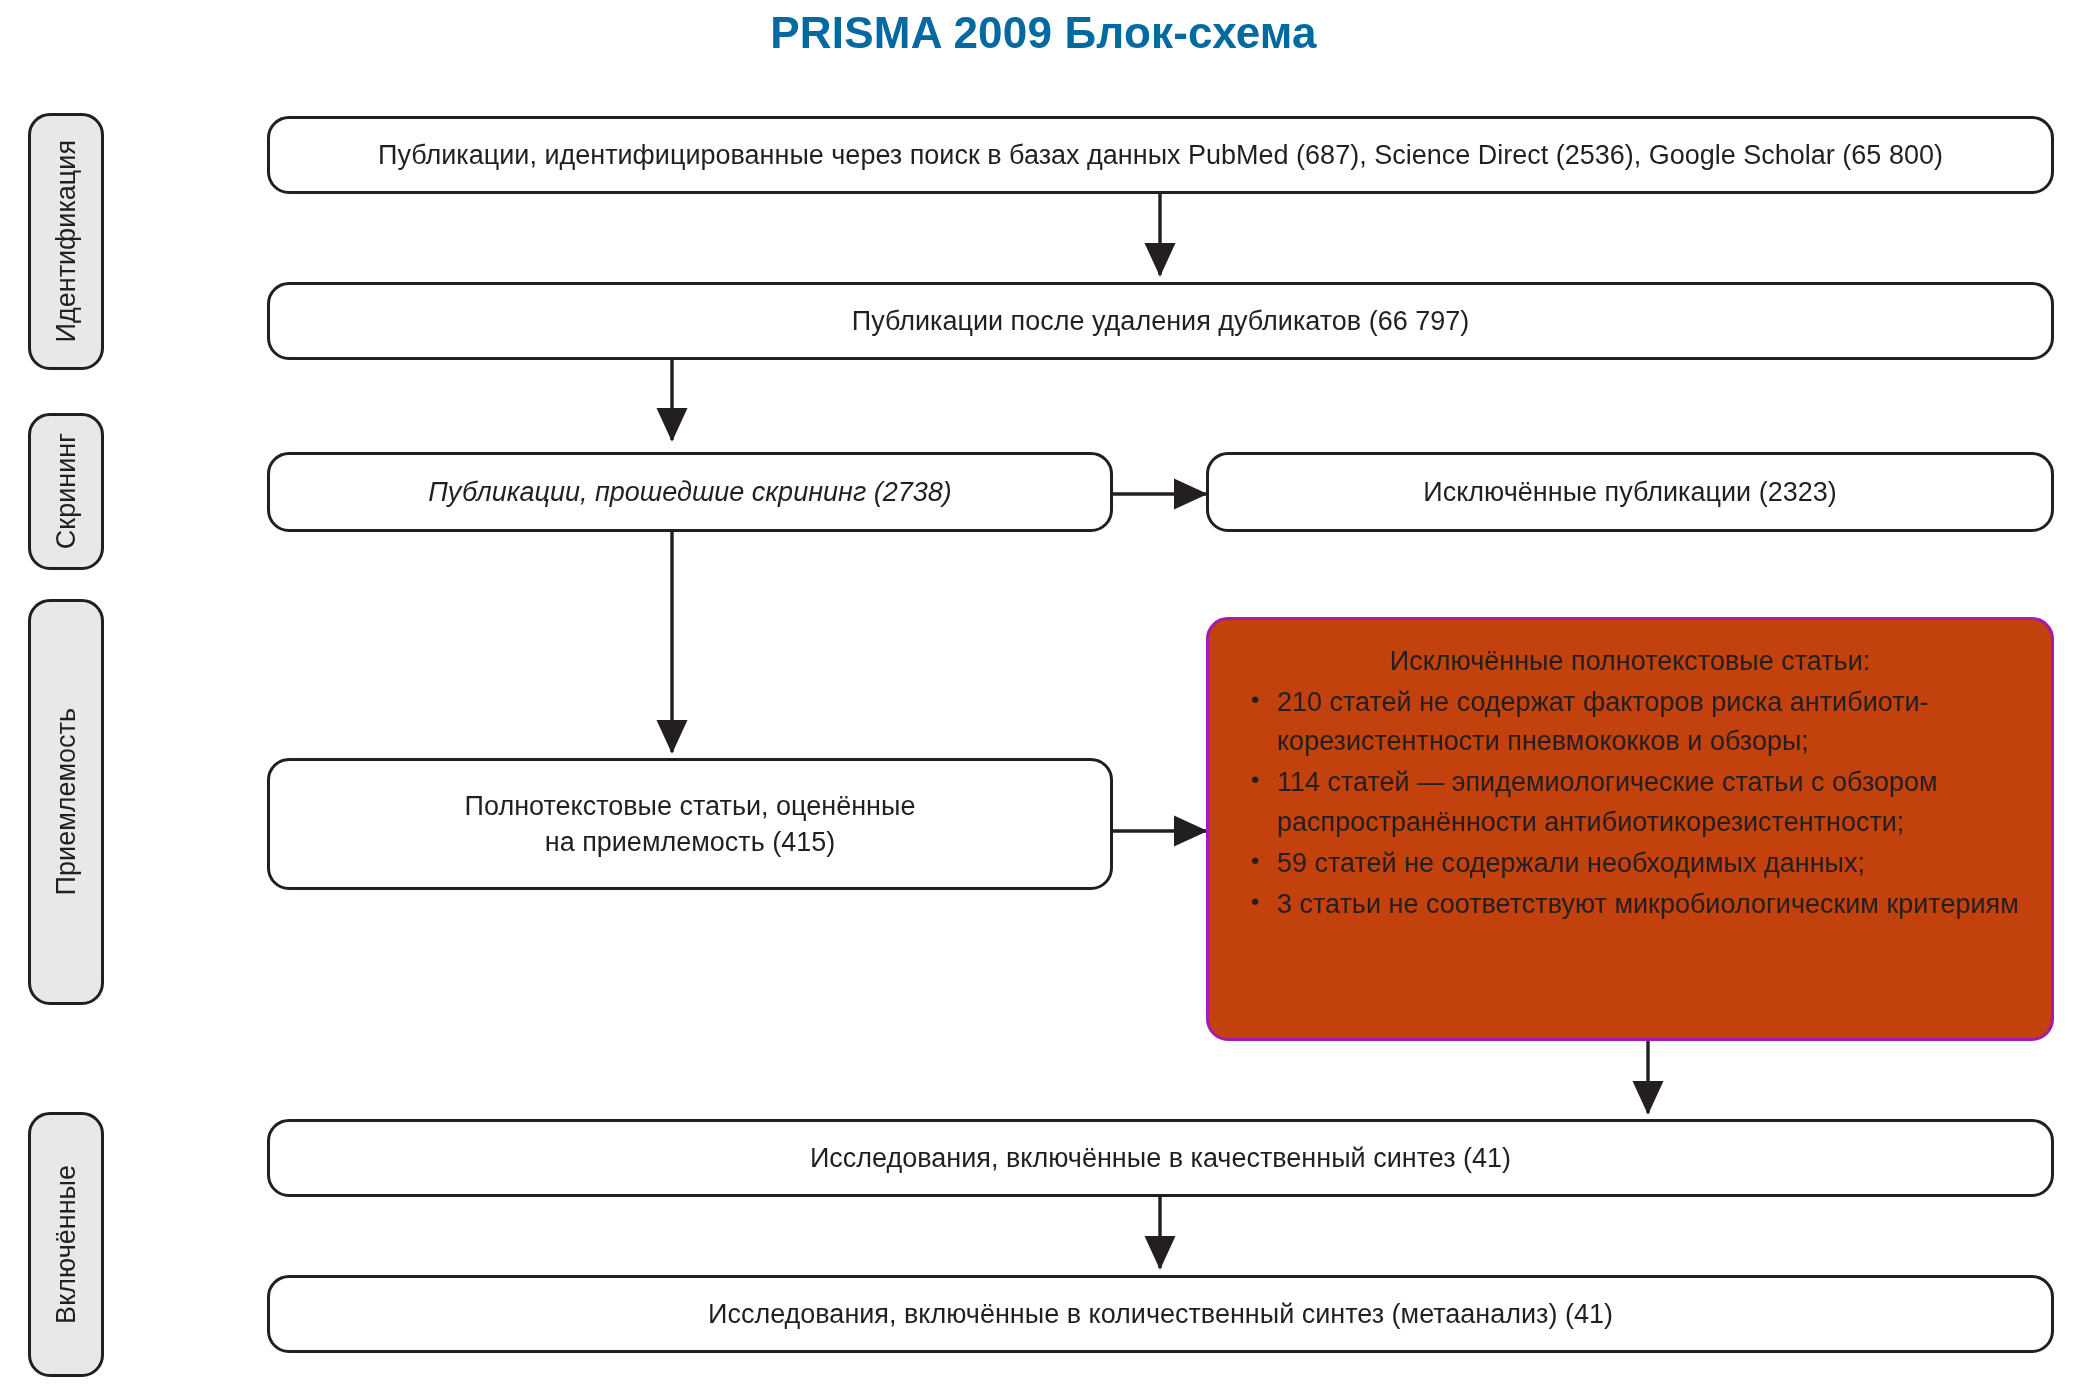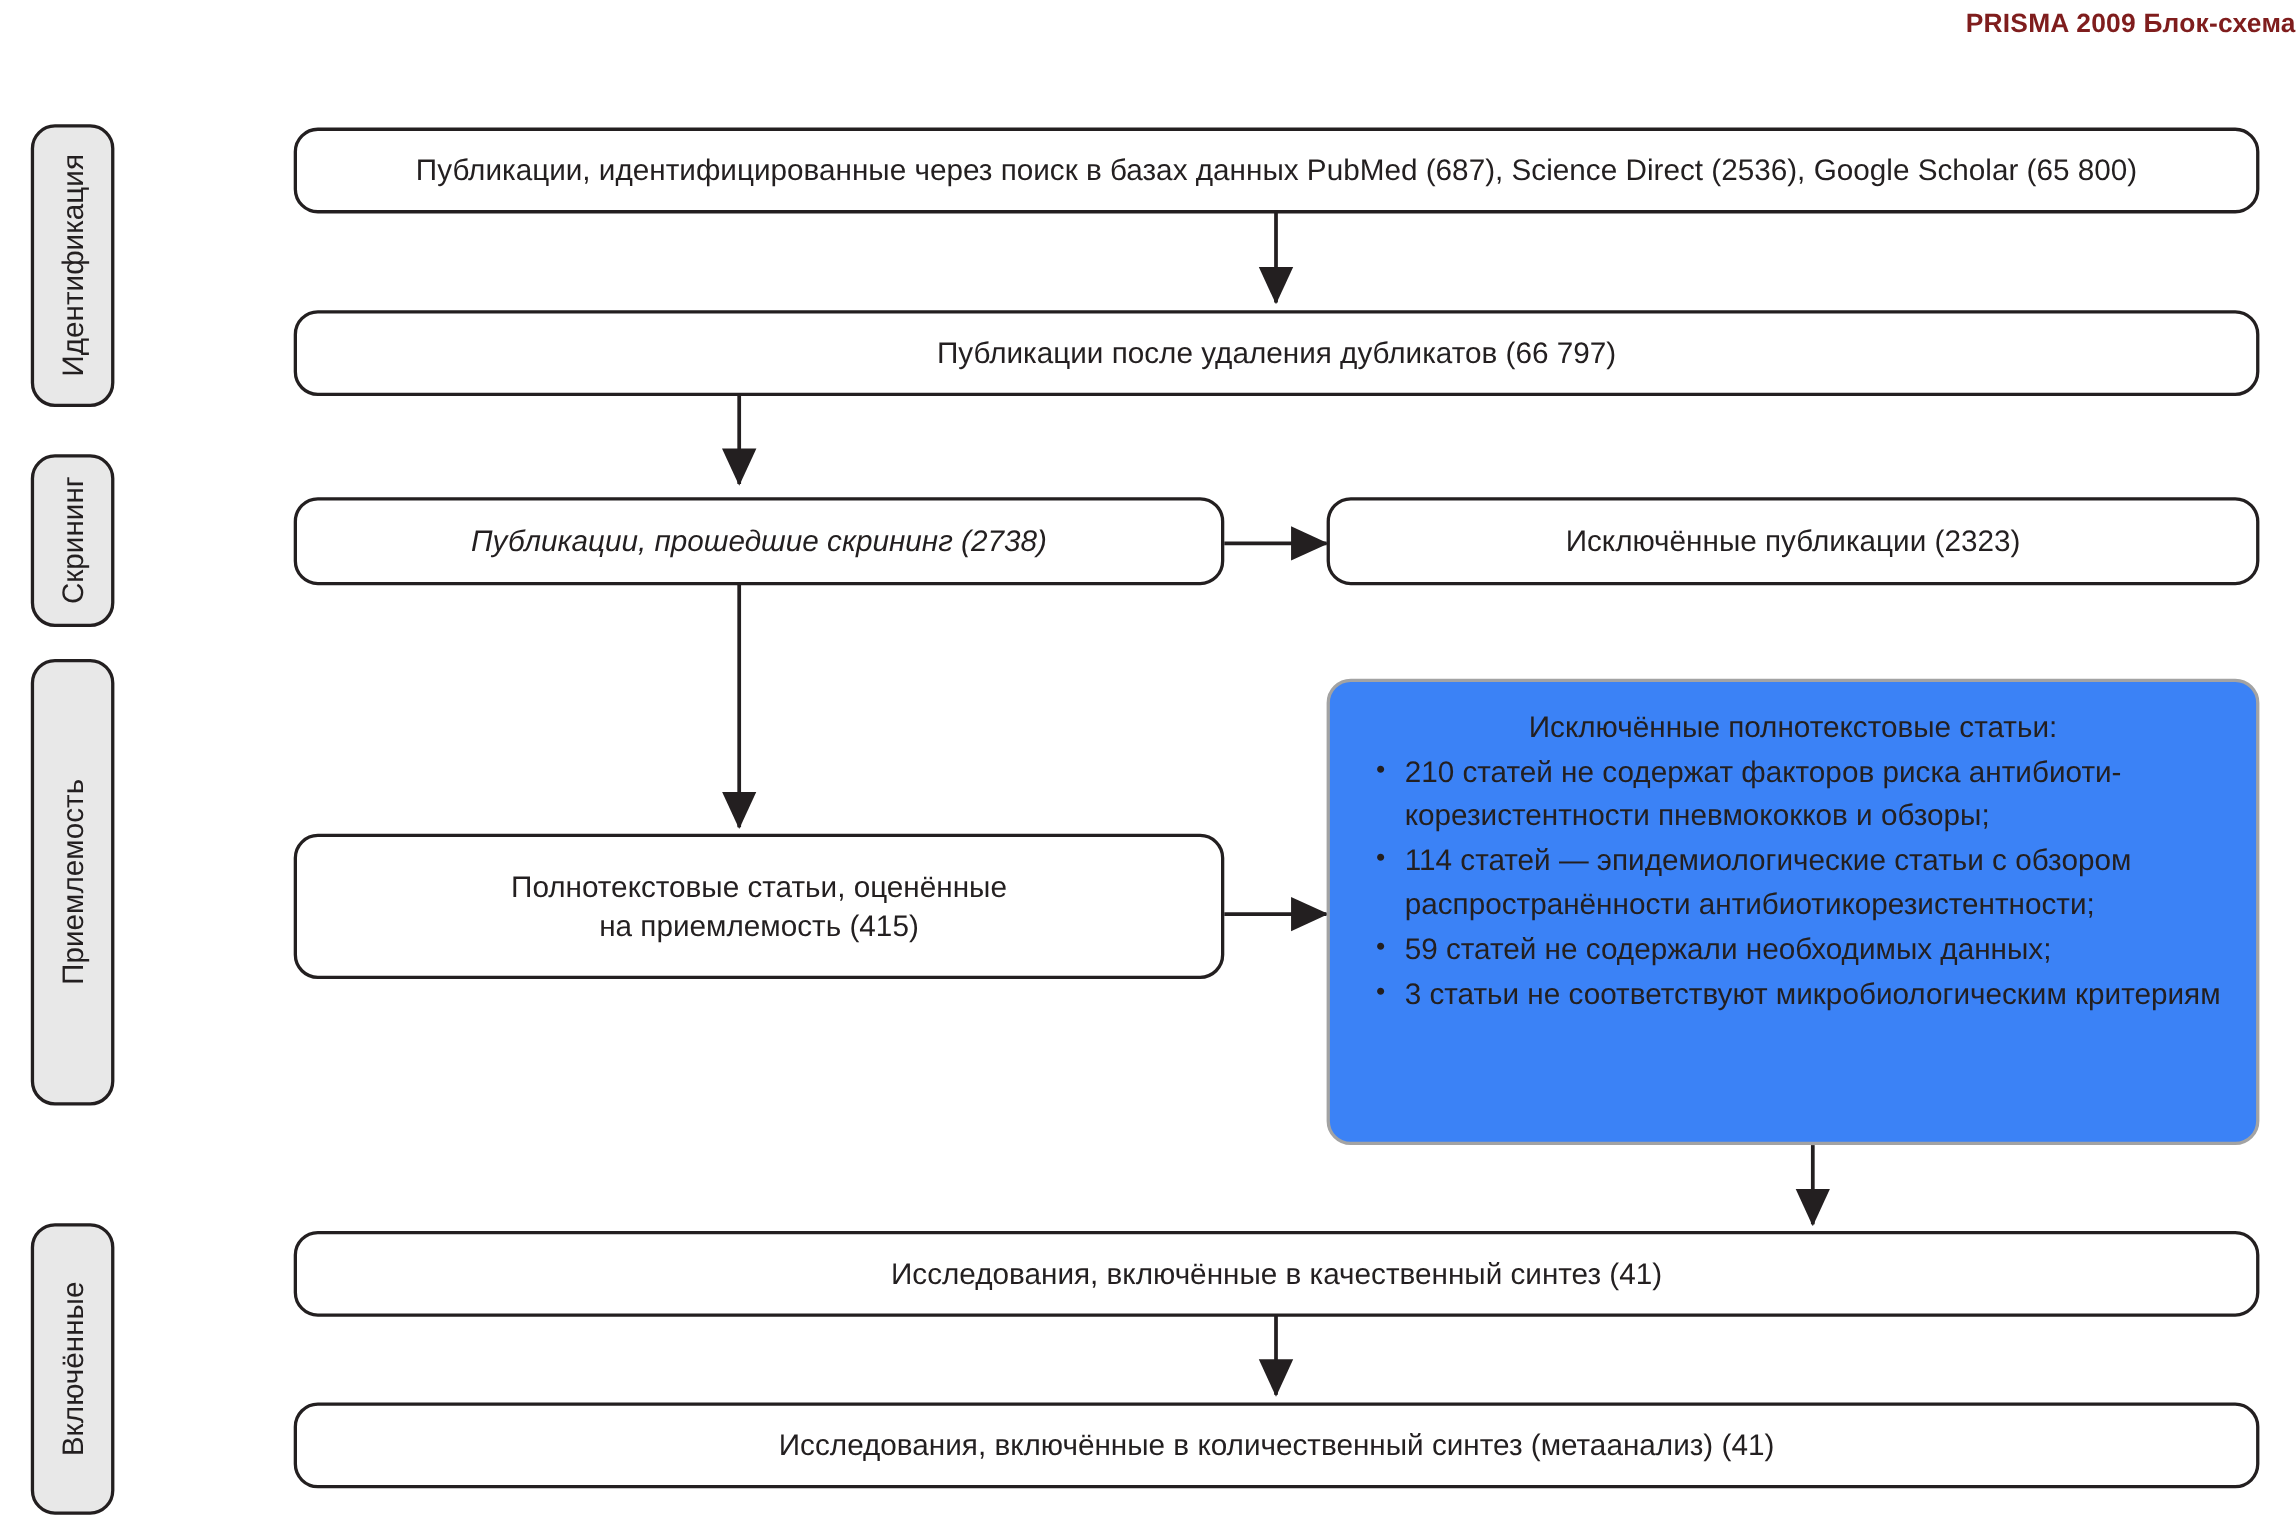--- a/index.html
+++ b/index.html
@@ -2,22 +2,22 @@
 <html><head>
 <meta charset="utf-8">
 <style>
   html,body{margin:0;padding:0;background:#ffffff;}
   body{width:2087px;height:1398px;position:relative;overflow:hidden;
        font-family:"Liberation Sans","DejaVu Sans",sans-serif;color:#1a1a1a;}
 
   #diagram{position:absolute;left:0;top:0;width:2087px;height:1398px;}
 
   .ttl{
-    position:absolute;left:0;top:8px;width:2087px;text-align:right;
-    font-size:24px;font-weight:bold;color:#7f1d1d;letter-spacing:.2px;
+    position:absolute;left:0;top:8px;width:2087px;text-align:center;
+    font-size:44px;font-weight:bold;color:#0369a1;letter-spacing:.2px;
   }
 
   
   .stage{
     position:absolute;background:#e8e8e8;border:3px solid #231f20;
     border-radius:22px;box-sizing:border-box;
     display:flex;align-items:center;justify-content:center;
   }
   .stage span{
     writing-mode:vertical-rl;transform:rotate(180deg);
@@ -29,21 +29,21 @@
     position:absolute;background:#ffffff;border:3px solid #231f20;
     border-radius:22px;box-sizing:border-box;
     display:flex;align-items:center;justify-content:center;
     text-align:right;font-size:27px;line-height:1.35;color:#231f20;
     padding:6px 18px;
   }
   .box .l2{display:block;}
 
   
   .listbox{
-    position:absolute;background:#3b82f6;border:3px solid #a3a3a3;
+    position:absolute;background:#c2410c;border:3px solid #a21caf;
     border-radius:22px;box-sizing:border-box;
     font-size:27px;line-height:1.45;color:#231f20;
     padding:18px 26px 18px 26px;
   }
   .listbox .lhead{text-align:center;margin:4px 0 2px 0;}
   .listbox ul{margin:0;padding:0 0 0 42px;list-style:none;}
   .listbox li{position:relative;margin:0 0 2px 0;}
   .listbox li::before{
     content:"\2022";position:absolute;left:-26px;top:0;font-size:24px;
   }

